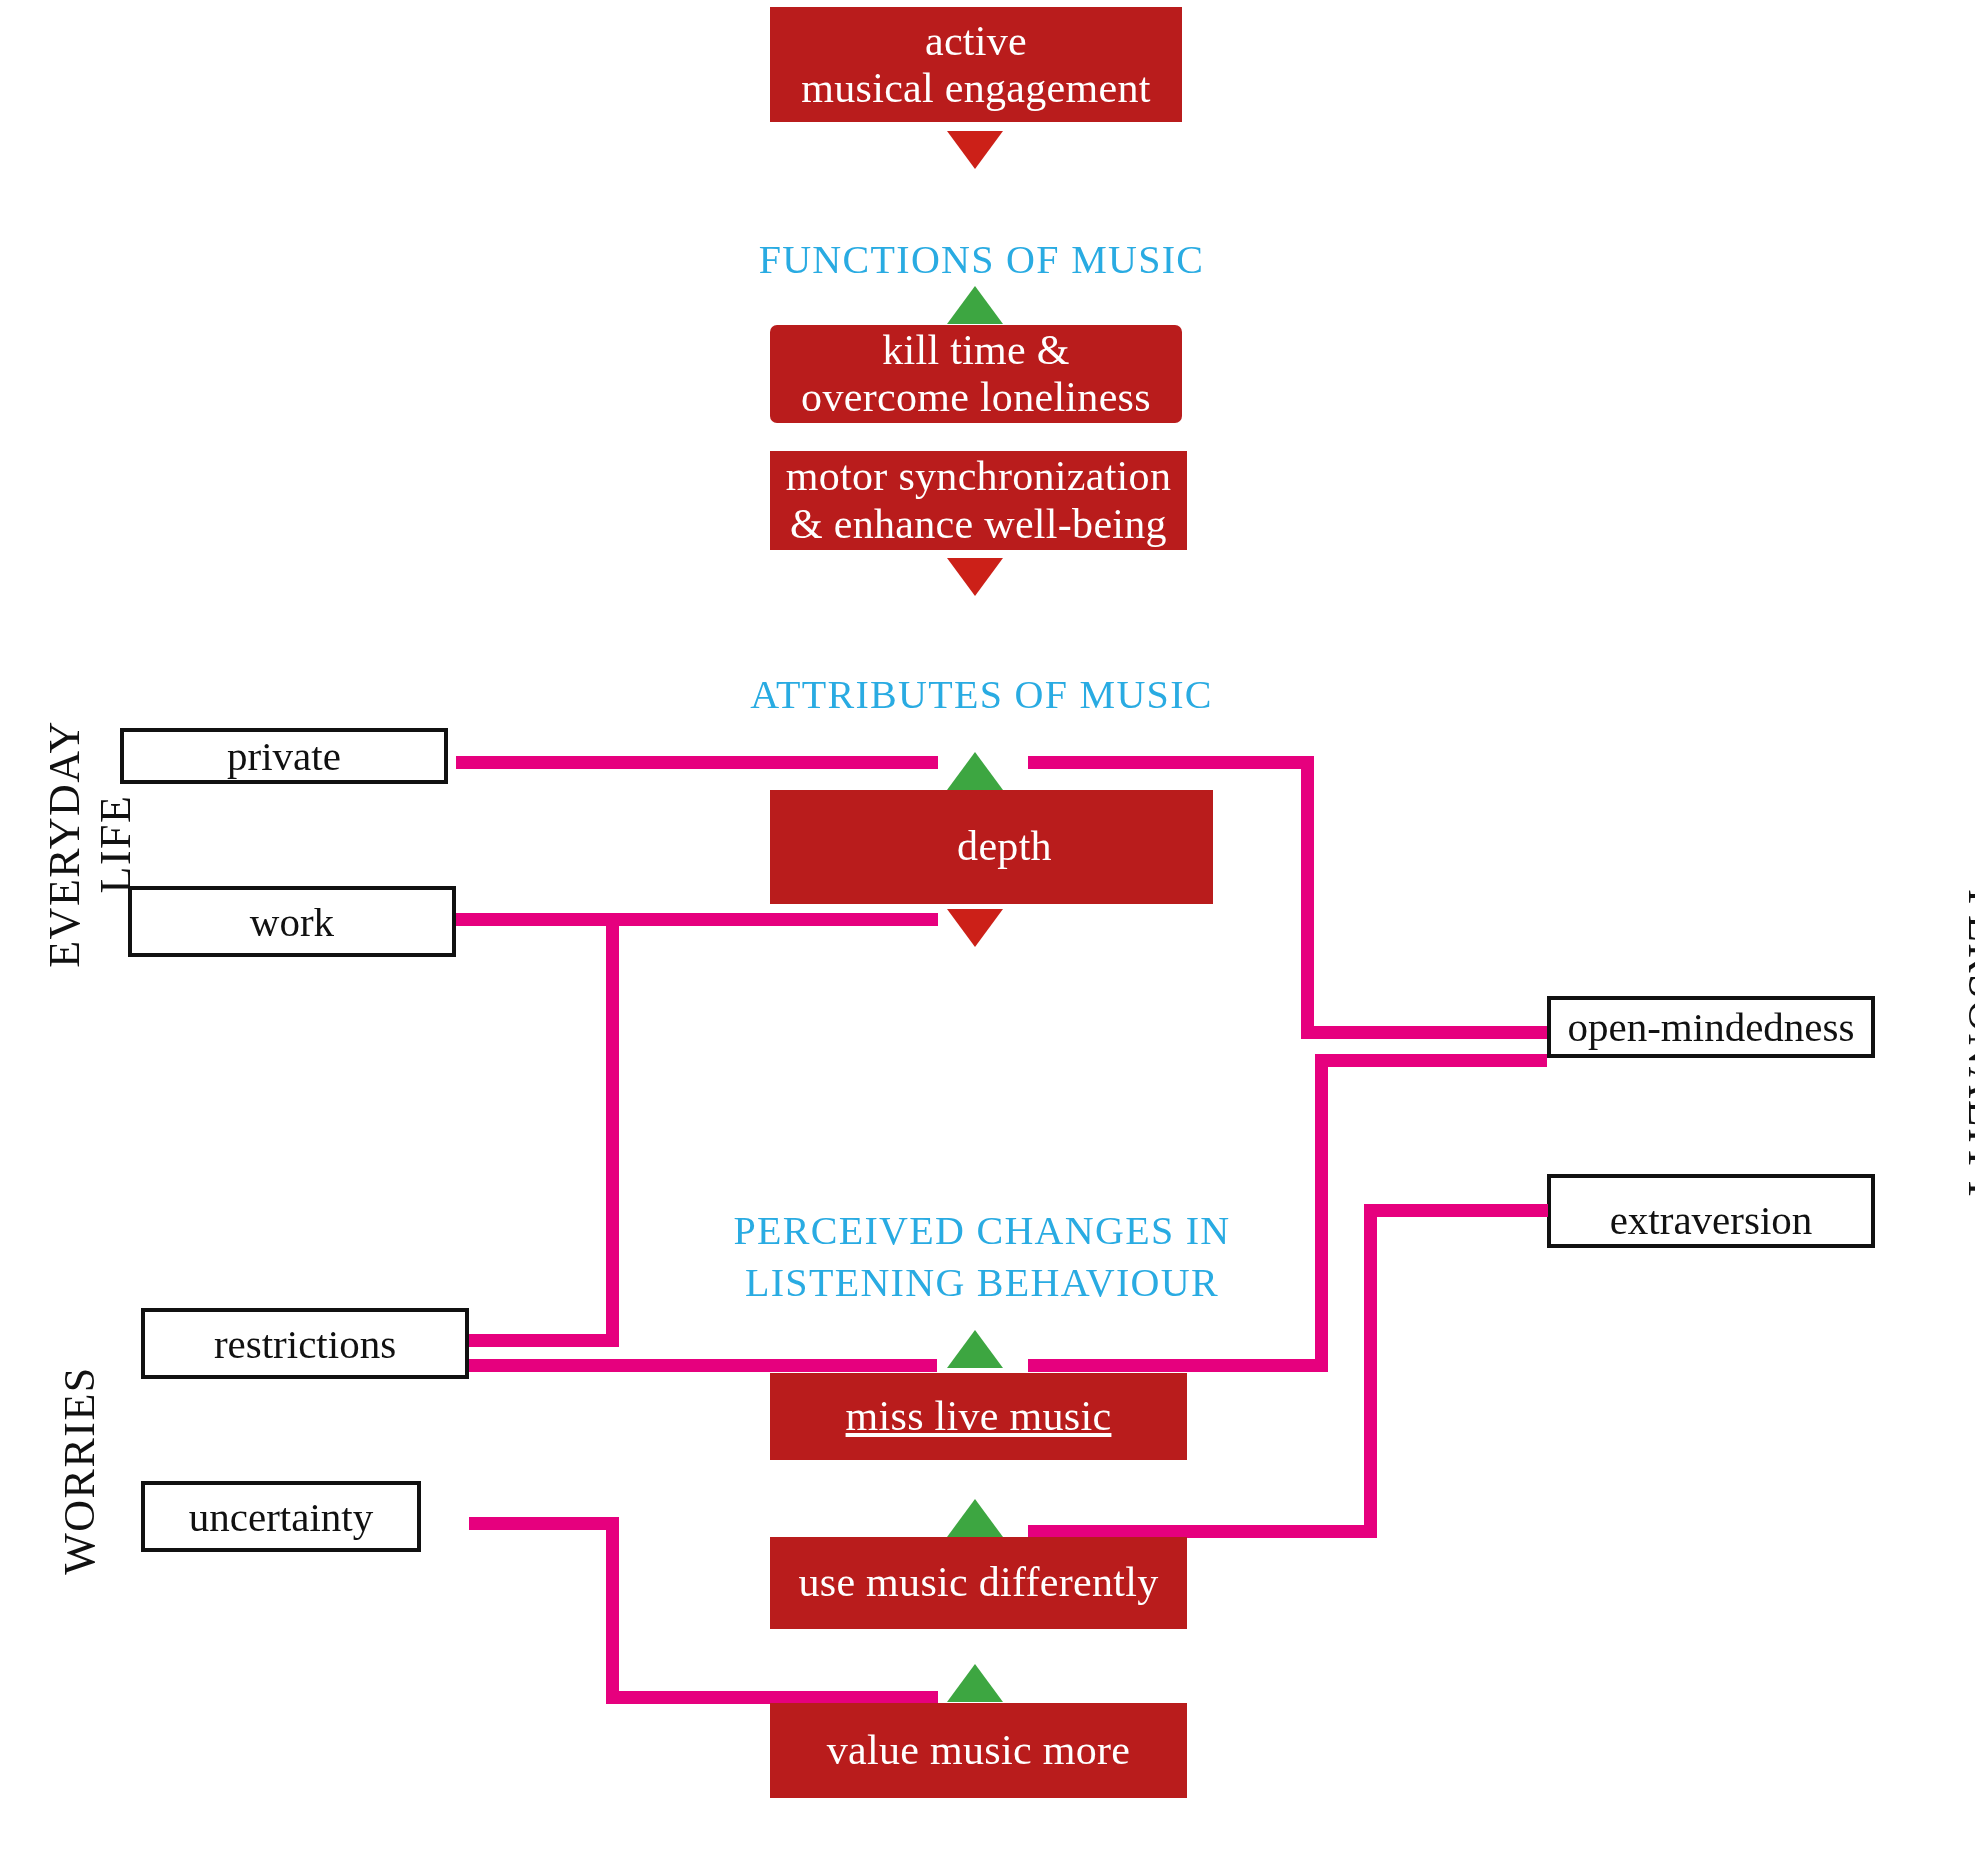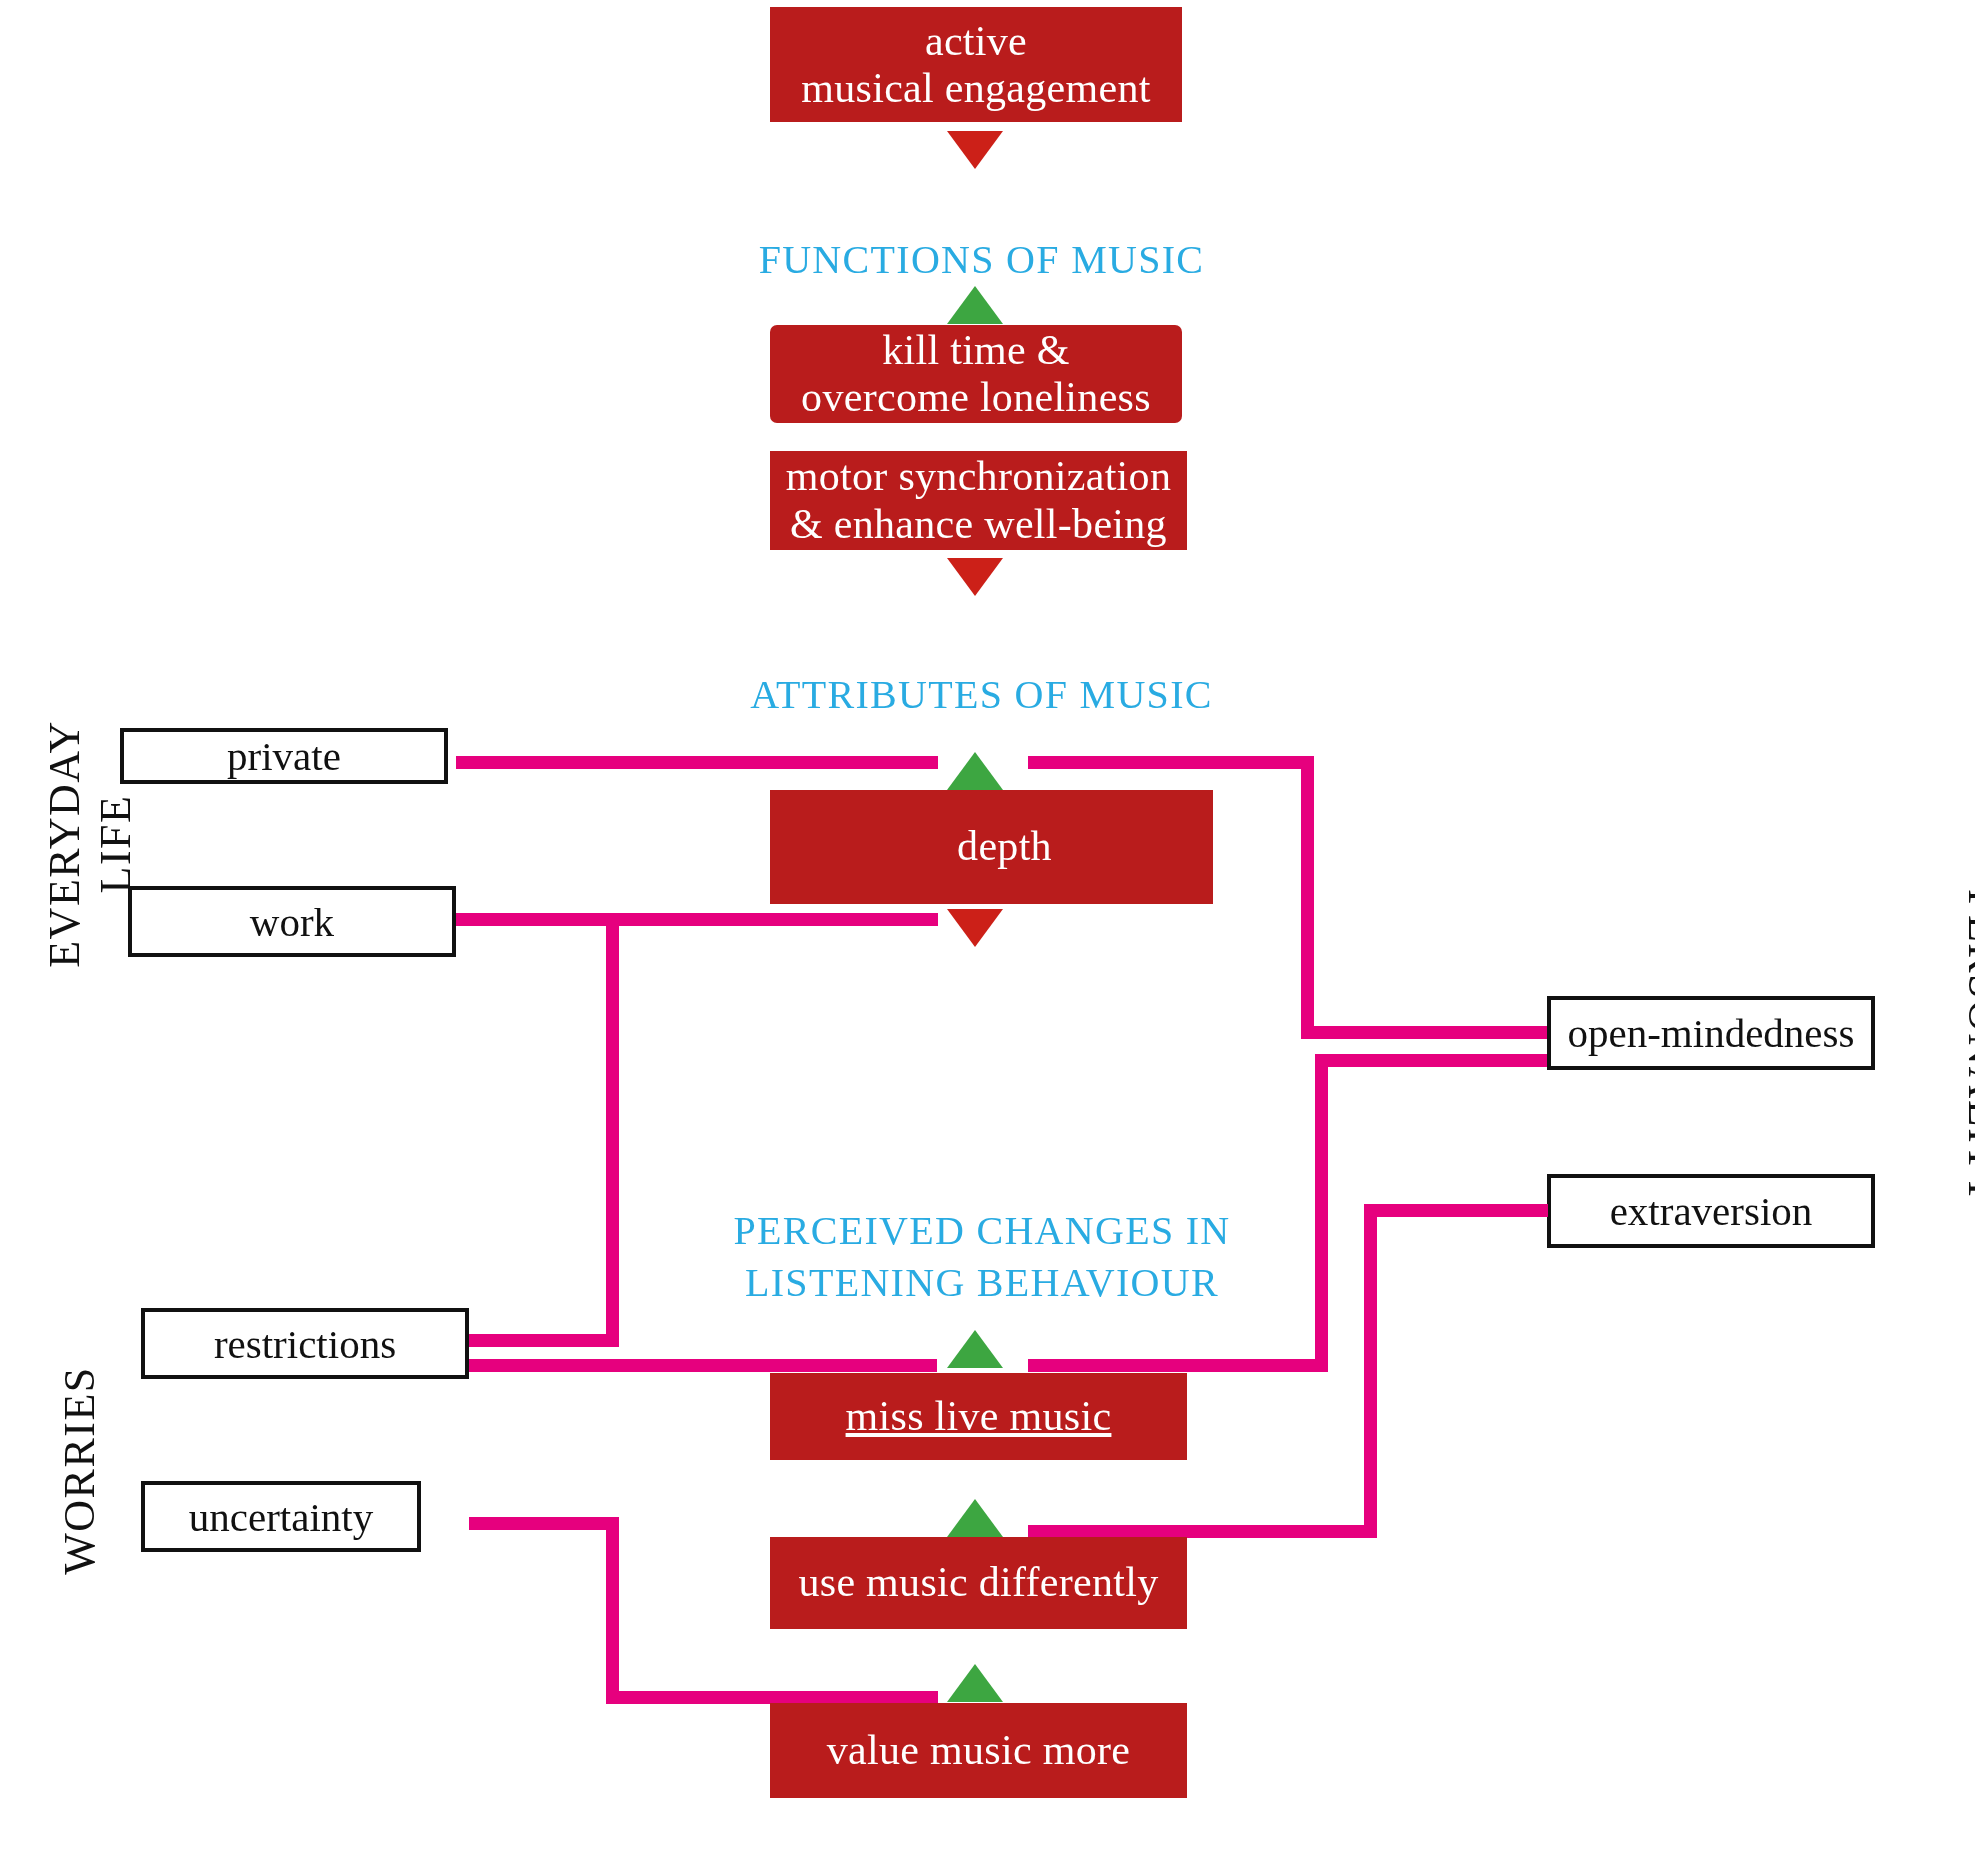--- a/index.html
+++ b/index.html
@@ -74,25 +74,25 @@
   </div>
 
   <div class="tri-down" style="left:947px;top:909px;"></div>
 
   <div class="pk" style="left:456px;top:913px;width:482px;height:13.2px;"></div>
   <div class="pk" style="left:606px;top:913px;width:13.2px;height:433px;"></div>
   <div class="pk" style="left:456px;top:1334px;width:163px;height:13.2px;"></div>
 
   <div class="vlabel" style="left:1790px;top:1022px;width:387px;transform:rotate(90deg);">PERSONALITY</div>
 
-  <div class="whitebox" style="left:1547px;top:996px;width:328px;height:74px;">
+  <div class="whitebox" style="left:1547px;top:996px;width:328px;height:62px;">
     <span>open-mindedness</span>
   </div>
 
-  <div class="whitebox" style="left:1547px;top:1174px;width:328px;height:74px;">
+  <div class="whitebox" style="left:1547px;top:1174px;width:328px;height:74px;align-items:flex-end;">
     <span>extraversion</span>
   </div>
 
   <div class="header" style="left:575px;top:1205px;width:814px;">PERCEIVED CHANGES IN
 LISTENING BEHAVIOUR</div>
 
   <div class="vlabel" style="left:-58px;top:1445px;width:275px;transform:rotate(-90deg);">WORRIES</div>
 
   <div class="whitebox" style="left:141px;top:1308px;width:328px;height:71px;">
     <span>restrictions</span>

